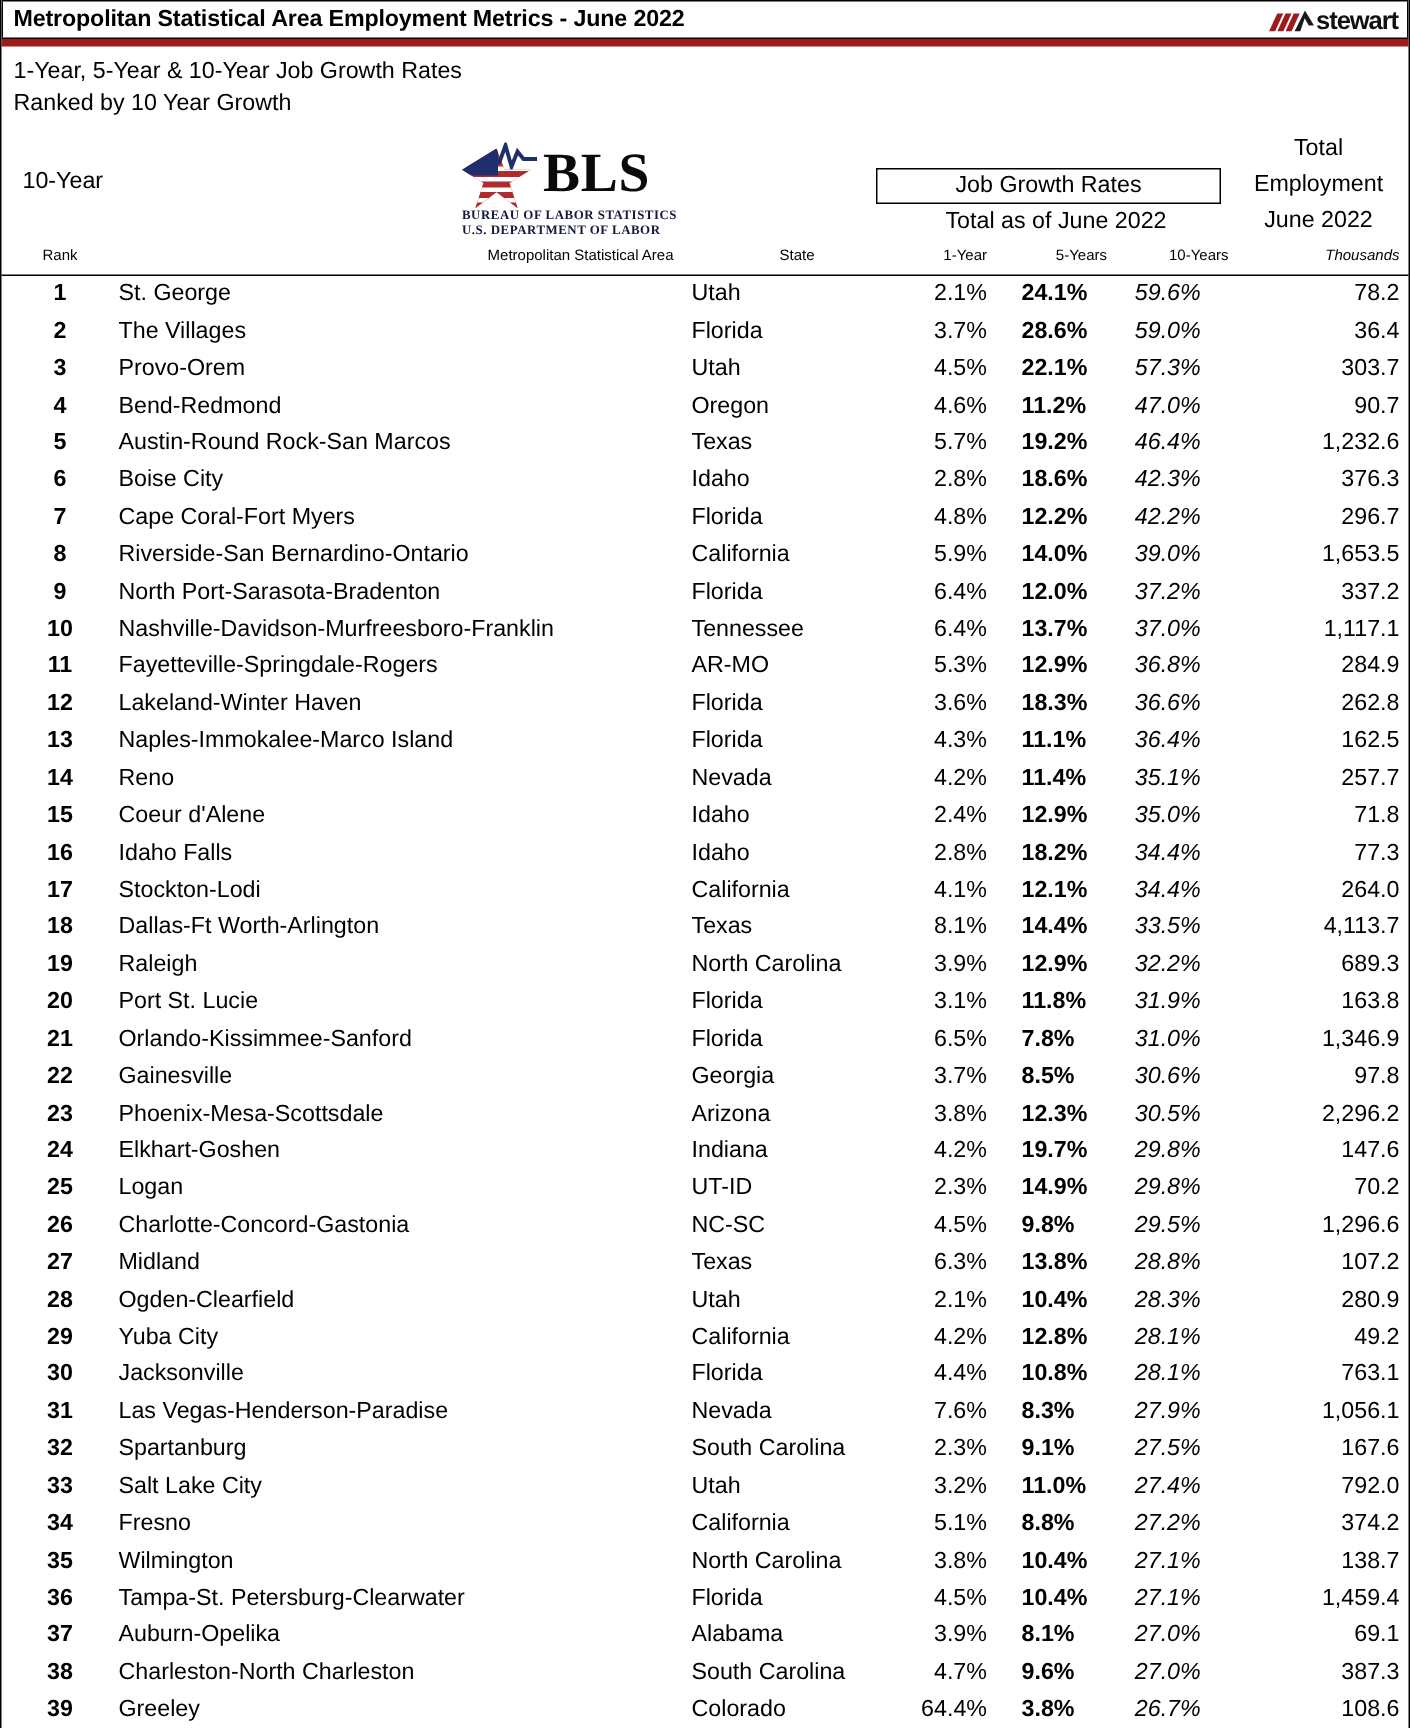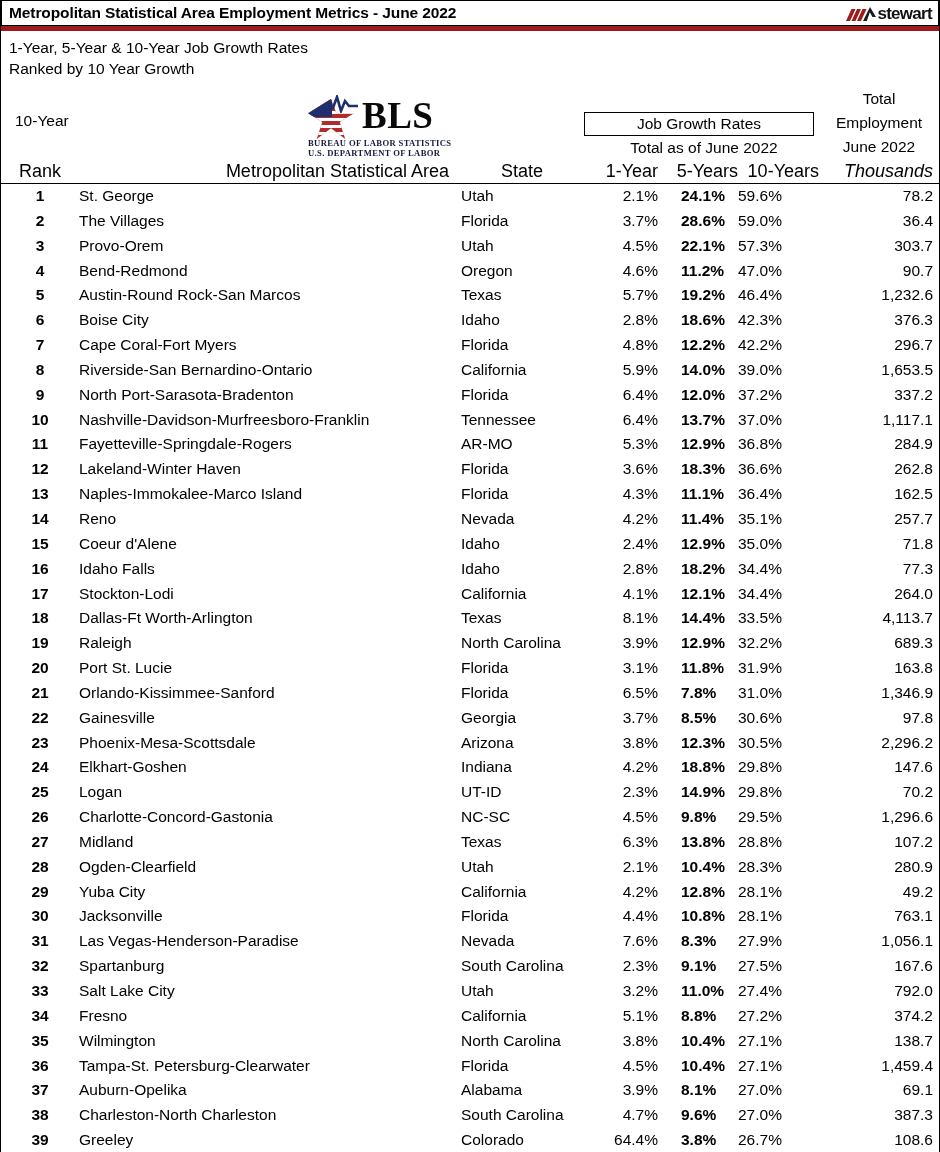--- a/index.html
+++ b/index.html
@@ -208,21 +208,21 @@
     line-height: 24px;
     white-space: nowrap;
   }
 
   
   .colhead {
     position: relative;
     height: 24px;
     box-sizing: border-box;
     border-bottom: 1.4px solid #000000;
-    font-size: 18px;
+    font-size: 10px;
   }
   .ch {
     position: absolute;
     top: 0;
     line-height: 22px;
     white-space: nowrap;
   }
   .ch-rank   { left: 8px;  width: 62px;  text-align: center; }
   .ch-msa    { left: 78px; width: 370px; text-align: right; }
   .ch-state  { left: 410px; width: 132px; text-align: right; }
@@ -244,21 +244,21 @@
     position: absolute;
     top: 0;
     line-height: 24.85px;
     white-space: nowrap;
   }
   .c-rank   { left: 8px;  width: 62px;  text-align: center; font-weight: bold; }
   .c-msa    { left: 78px; width: 370px; text-align: left; }
   .c-state  { left: 460px; width: 160px; text-align: left; }
   .c-1y     { left: 572px; width: 85px;  text-align: right; }
   .c-5y     { left: 680px; width: 80px;  text-align: left; font-weight: bold; }
-  .c-10y    { left: 737px; width: 81px;  text-align: left; }
+  .c-10y    { left: 737px; width: 81px;  text-align: center; font-style: italic; }
   .c-total  { left: 818px; width: 114px; text-align: right; }
 </style>
 </head>
 <body>
 
 <div class="page">
 
   <div class="titlebar">
     <div class="titlebar-sideborder left"></div>
     <div class="titlebar-sideborder right"></div>
@@ -526,21 +526,21 @@
         <div class="cell c-1y">3.8%</div>
         <div class="cell c-5y">12.3%</div>
         <div class="cell c-10y">30.5%</div>
         <div class="cell c-total">2,296.2</div>
       </div>
       <div class="row">
         <div class="cell c-rank">24</div>
         <div class="cell c-msa">Elkhart-Goshen</div>
         <div class="cell c-state">Indiana</div>
         <div class="cell c-1y">4.2%</div>
-        <div class="cell c-5y">18.8%</div>
+        <div class="cell c-5y">19.7%</div>
         <div class="cell c-10y">29.8%</div>
         <div class="cell c-total">147.6</div>
       </div>
       <div class="row">
         <div class="cell c-rank">25</div>
         <div class="cell c-msa">Logan</div>
         <div class="cell c-state">UT-ID</div>
         <div class="cell c-1y">2.3%</div>
         <div class="cell c-5y">14.9%</div>
         <div class="cell c-10y">29.8%</div>

